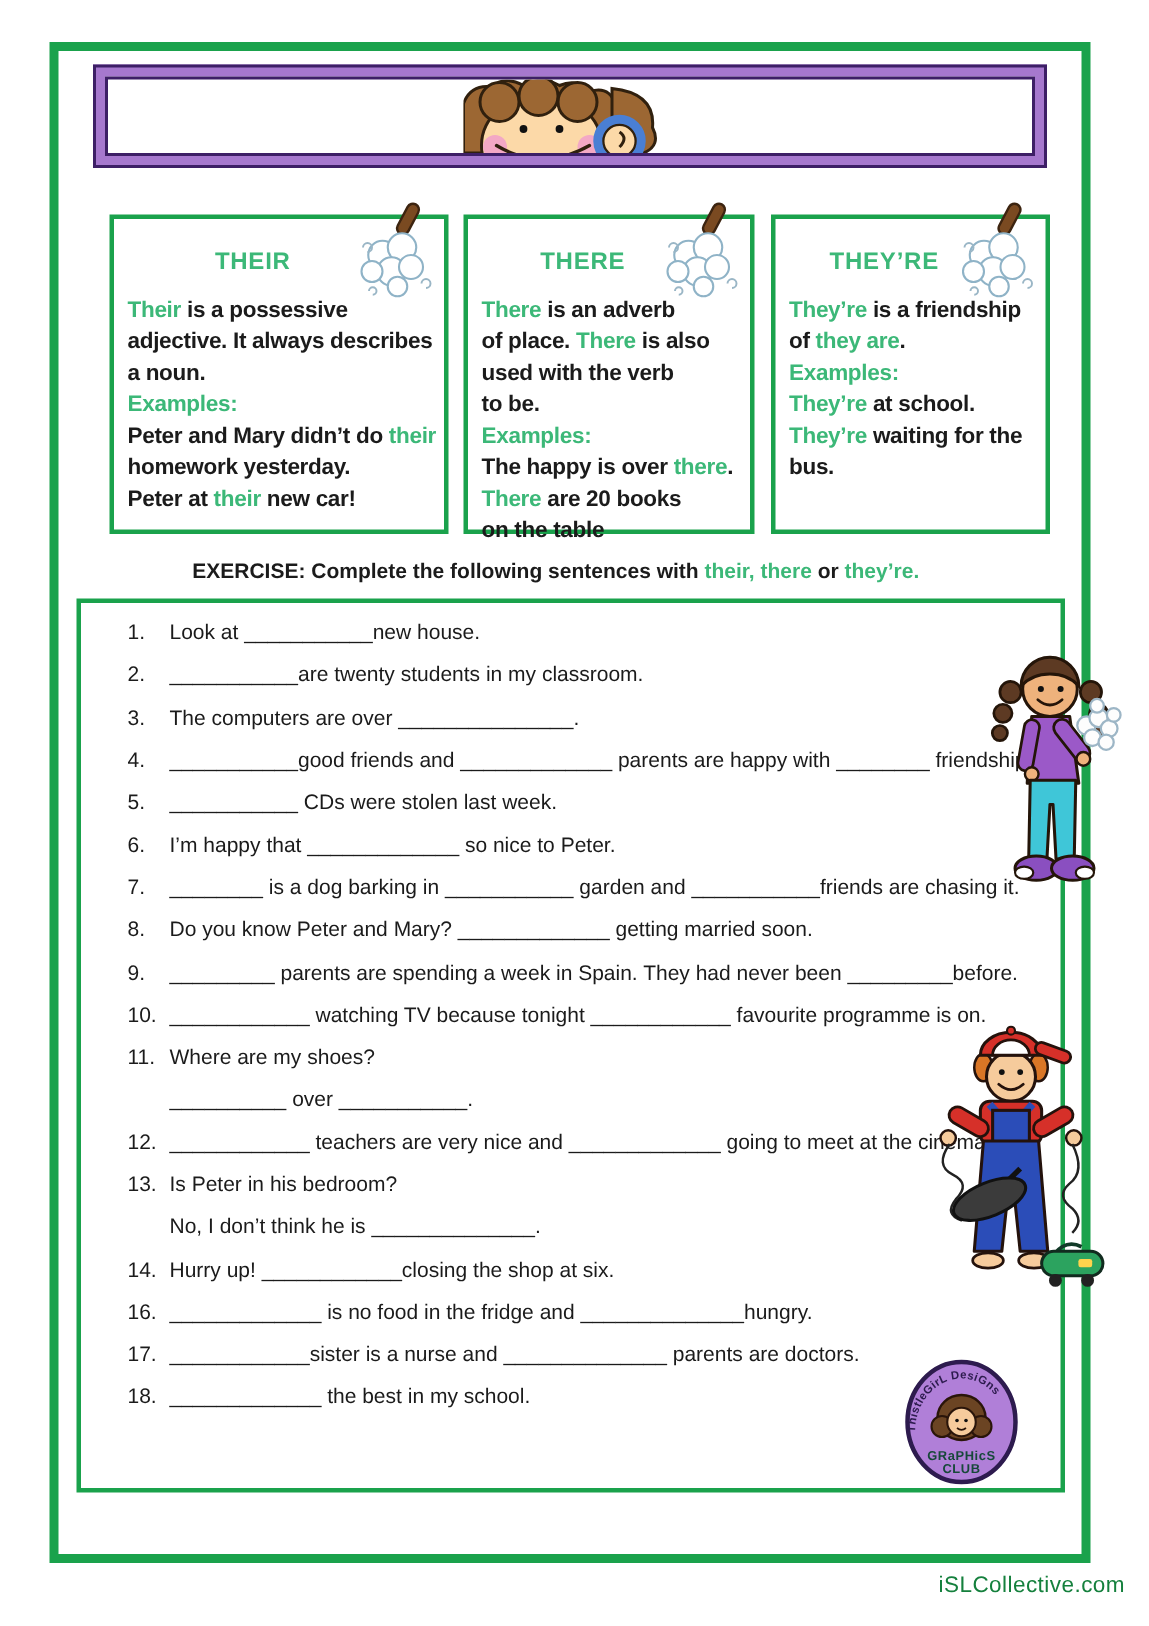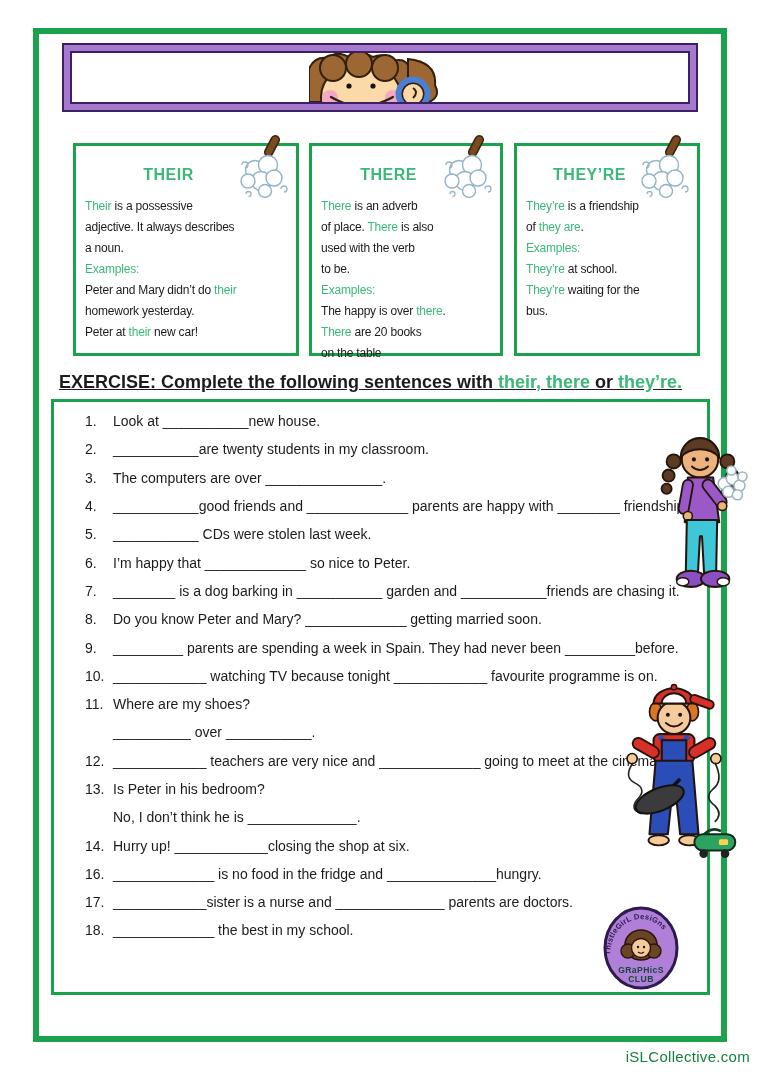--- a/index.html
+++ b/index.html
@@ -21,25 +21,25 @@
   .header-bar{position:absolute;left:62px;top:43px;width:636px;height:69px;background:var(--purple);border:2px solid var(--purple-dark);padding:6px;}
   .header-inner{width:100%;height:100%;background:#fff;border:2px solid var(--purple-dark);display:flex;align-items:center;overflow:hidden;flex-direction:column;}
   .header-girl{flex:none;width:142px;height:49px;}
   .bubble{flex:none;width:37px;height:37px;border-radius:50%;margin-left:16px;background:radial-gradient(circle at 40% 32%,#d9e9fa 0%,#b9d4f0 55%,#9dbce4 100%);border:2px solid #2c2c2c;}
   .ws-title{flex:1;text-align:center;font-weight:800;font-size:31px;letter-spacing:1px;color:var(--title-green);-webkit-text-stroke:1.3px #27351b;text-stroke:1.3px #27351b;transform:scaleY(1.25);white-space:nowrap;}
 
   
   .defbox{position:absolute;top:143px;height:213px;border:3px solid var(--green);background:#fff;padding:20px 4px 12px 9px;}
   .defbox .duster{position:absolute;top:-12px;right:8px;width:56px;height:66px;}
   .defbox h2{text-align:center;color:var(--green-text);font-size:16px;font-weight:800;letter-spacing:.5px;width:calc(100% - 40px);}
-  .deflines{margin-top:12px;font-size:12px;font-weight:400;line-height:21px;letter-spacing:-.2px;}
+  .deflines{margin-top:12px;font-size:15px;font-weight:700;line-height:21px;letter-spacing:-.2px;}
   .g{color:var(--green-text);}
 
   
-  .ex-heading{position:absolute;left:40px;top:372px;width:661px;text-align:center;font-size:18px;font-weight:700;text-decoration:underline;}
+  .ex-heading{position:absolute;left:40px;top:372px;width:661px;text-align:center;font-size:14px;font-weight:700;}
   .ex-box{position:absolute;left:51px;top:399px;width:659px;height:596px;border:3px solid var(--green);background:#fff;padding-top:5px;}
   .srow{display:flex;align-items:center;height:28.3px;padding-left:31px;font-size:14px;white-space:nowrap;}
   .snum{flex:none;width:28px;}
   .stext{flex:none;}
 
   
   .girl-flowers{position:absolute;left:651px;top:427px;width:102px;height:170px;z-index:5;}
   .boy-vacuum{position:absolute;left:608px;top:681px;width:132px;height:192px;z-index:5;}
   .club-logo{position:absolute;left:602px;top:905px;width:78px;height:86px;z-index:5;}
 

